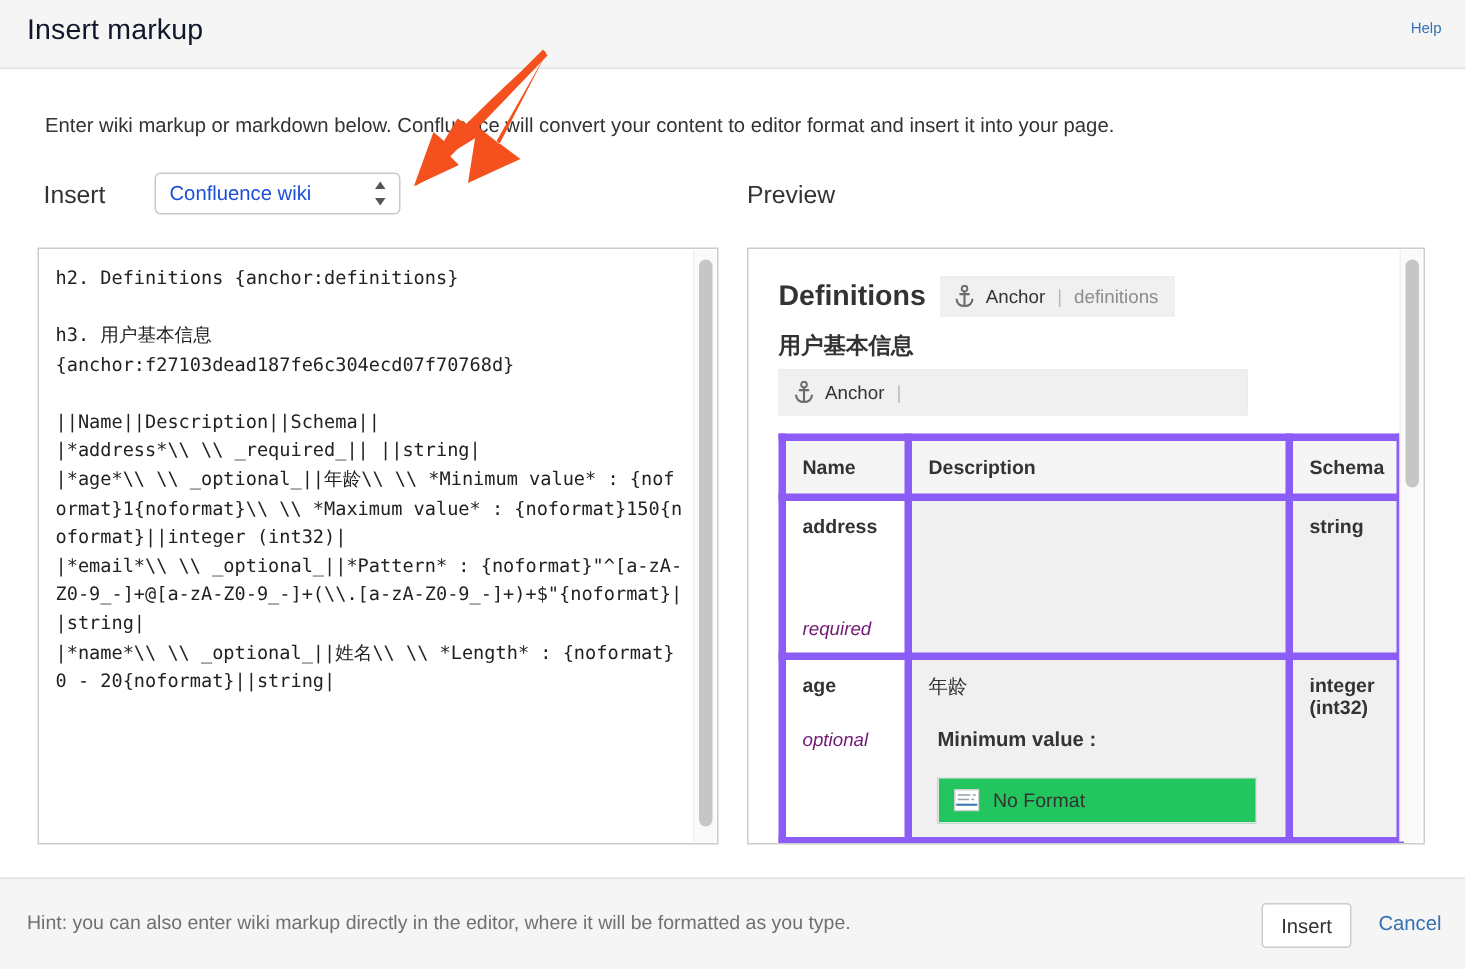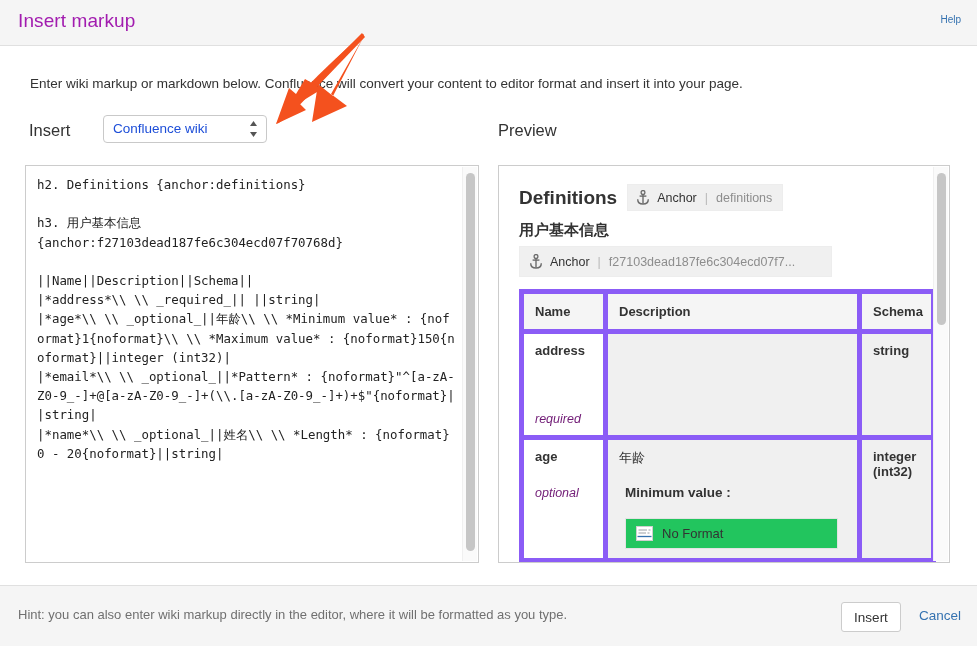--- a/index.html
+++ b/index.html
@@ -24,21 +24,21 @@
     position: absolute;
     top: 0; left: 0;
     width: 977px; height: 46px;
     background: #f5f5f5;
     border-bottom: 1px solid #e0e0e0;
   }
   .dialog-title {
     position: absolute;
     left: 18px; top: 10px;
     font-size: 19px;
-    color: #a21caf;
+    color: #0f172a;
     font-weight: 400;
     letter-spacing: 0.1px;
   }
   .help-link {
     position: absolute;
     right: 16px; top: 14px;
     font-size: 10px;
     color: #3572b0;
     text-decoration: none;
     cursor: pointer;
@@ -372,21 +372,20 @@
 
         <span class="macro-chip chip-wide">
           <svg class="anchor-ico" width="14" height="15" viewBox="0 0 14 15">
             <circle cx="7" cy="2.4" r="1.9" fill="none" stroke="#6b6b6b" stroke-width="1.3"></circle>
             <line x1="7" y1="4.4" x2="7" y2="13.4" stroke="#6b6b6b" stroke-width="1.4"></line>
             <line x1="3.6" y1="6.1" x2="10.4" y2="6.1" stroke="#6b6b6b" stroke-width="1.4"></line>
             <path d="M1.7 9.2 C1.7 12.6 4.2 14 7 14 C9.8 14 12.3 12.6 12.3 9.2" fill="none" stroke="#6b6b6b" stroke-width="1.4"></path>
           </svg>
           <span class="m-name">Anchor</span>
           <span class="m-sep">|</span>
-          <span class="m-val">f27103dead187fe6c304ecd07f7...</span>
         </span>
 
         <table class="pv-table">
           <thead>
             <tr>
               <th class="col-name">Name</th>
               <th class="col-desc">Description</th>
               <th class="col-schema">Schema</th>
             </tr>
           </thead>

